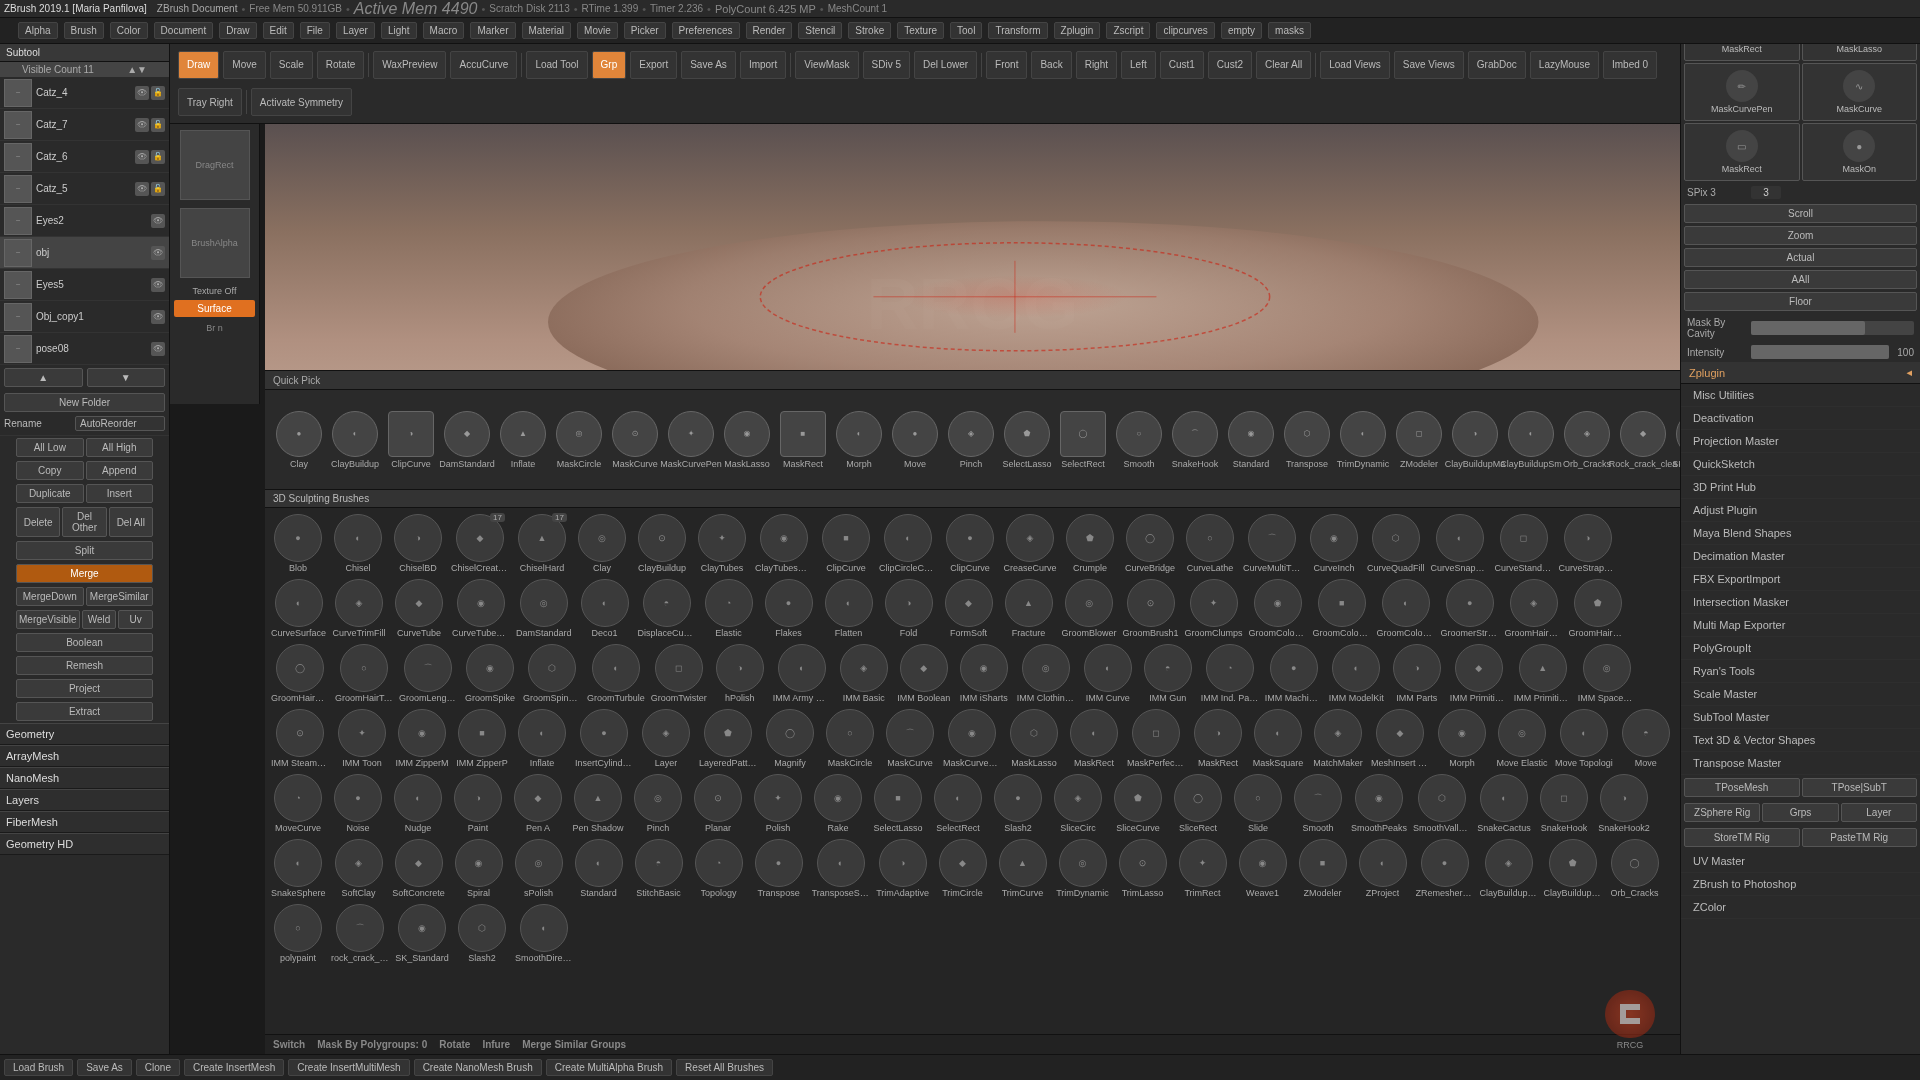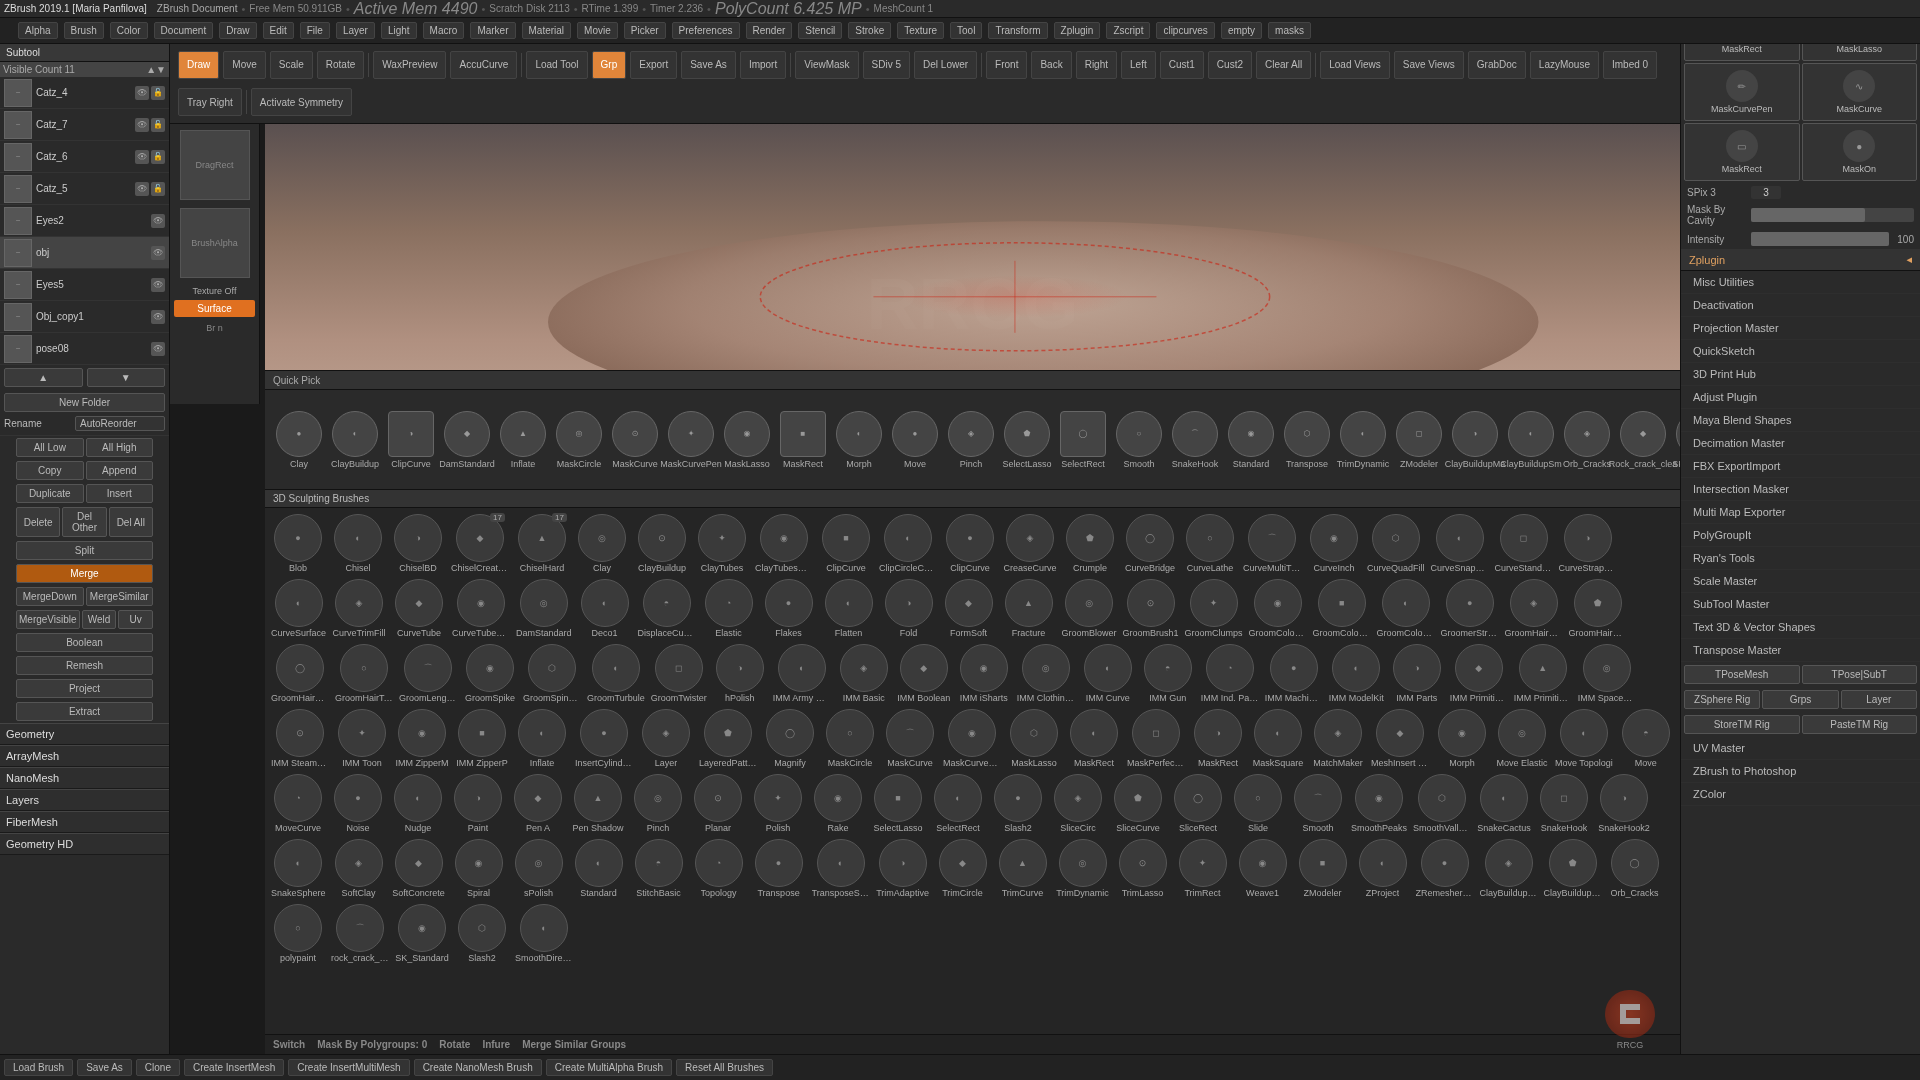--- a/index.html
+++ b/index.html
@@ -97,21 +97,21 @@
     
     .subtool-header {
       background: #383838;
       padding: 3px 6px;
       font-size: 10px;
       color: #ddd;
       border-bottom: 1px solid #111;
     }
     .subtool-count {
       background: #444;
-      padding: 2px 3px;
+      padding: 2px 22px;
       font-size: 10px;
       color: #aaa;
       display: flex;
       justify-content: space-between;
       align-items: flex-end;
     }
     .subtool-item {
       display: flex;
       align-items: center;
       padding: 2px 4px;
@@ -592,21 +592,21 @@
   <span style="color:#888;font-size:10px;">Free Mem 50.911GB</span>
   <span class="top-bar-sep">•</span>
   <span style="color:#888;font-size:16px;font-style:italic;">Active Mem 4490</span>
   <span class="top-bar-sep">•</span>
   <span style="color:#888;font-size:10px;">Scratch Disk 2113</span>
   <span class="top-bar-sep">•</span>
   <span style="color:#888;font-size:10px;">RTime 1.399</span>
   <span class="top-bar-sep">•</span>
   <span style="color:#888;font-size:10px;">Timer 2.236</span>
   <span class="top-bar-sep">•</span>
-  <span style="color:#888;font-size:16px;font-style:italic;">PolyCount 6.425 MP</span>
+  <span style="color:#888;font-size:11px;">PolyCount 6.425 MP</span>
   <span class="top-bar-sep">•</span>
   <span style="color:#888;font-size:10px;">MeshCount 1</span>
 </div>
 
 <div id="main-toolbar">
   <button class="toolbar-btn">Alpha</button>
   <button class="toolbar-btn">Brush</button>
   <button class="toolbar-btn">Color</button>
   <button class="toolbar-btn">Document</button>
   <button class="toolbar-btn">Draw</button>
@@ -1569,20 +1569,27 @@
       <div class="rp-mask-icon">●</div>
       <span>MaskOn</span>
     </div>
   </div>
 
   <div class="rp-spi-row">
     <span class="rp-spi-label">SPix 3</span>
     <span class="rp-spi-val">3</span>
   </div>
 
+  <div style="display:flex;flex-direction:column;gap:3px;padding:3px;">
+    <button class="lp-btn">Scroll</button>
+    <button class="lp-btn">Zoom</button>
+    <button class="lp-btn">Actual</button>
+    <button class="lp-btn">AAll</button>
+    <button class="lp-btn">Floor</button>
+  </div>
 
   <div class="rp-slider-row">
     <div class="rp-slider-label">Mask By Cavity</div>
     <div class="rp-slider">
       <div class="rp-slider-fill" style="width:70%"></div>
     </div>
   </div>
 
   <div class="rp-slider-row">
     <div class="rp-slider-label">Intensity</div>

